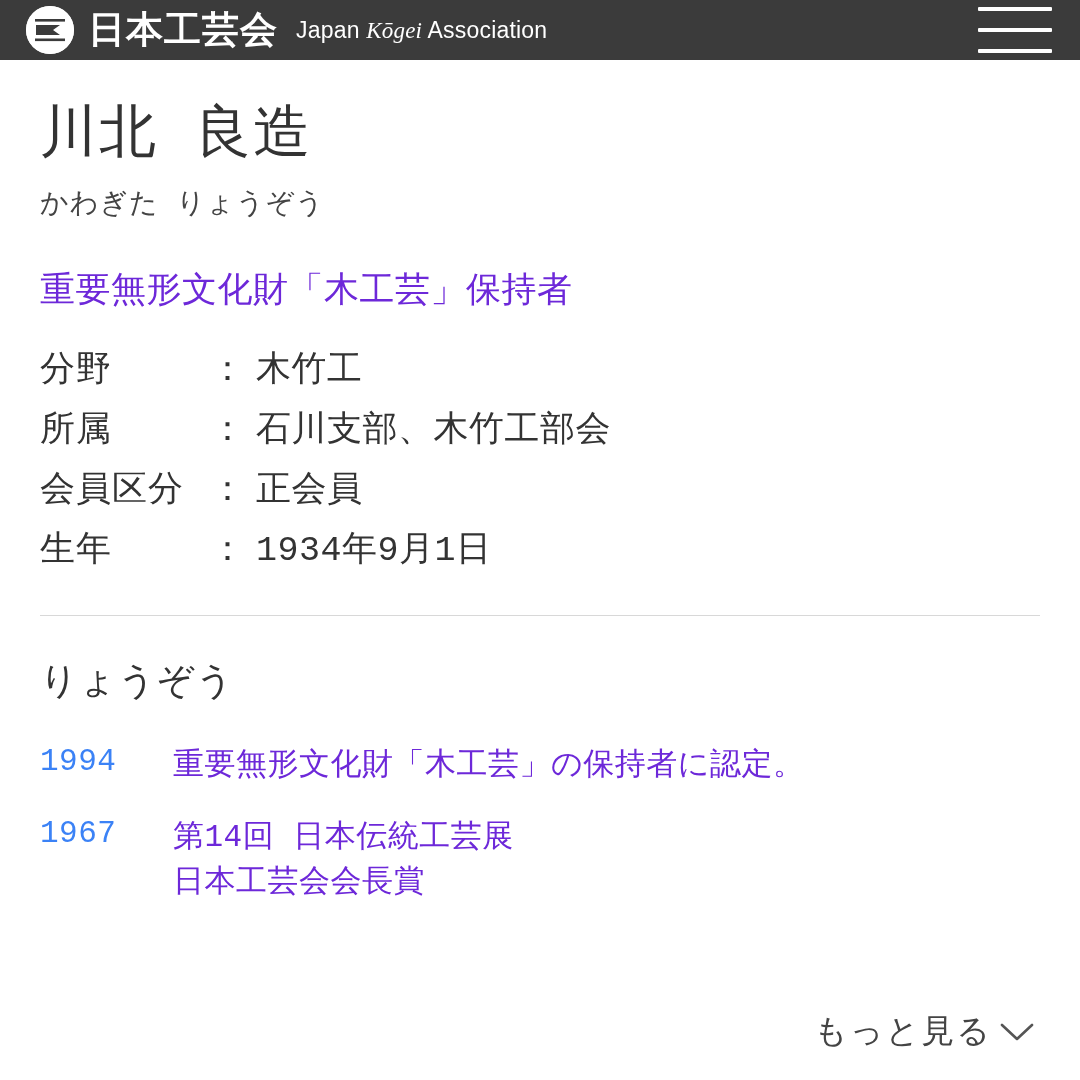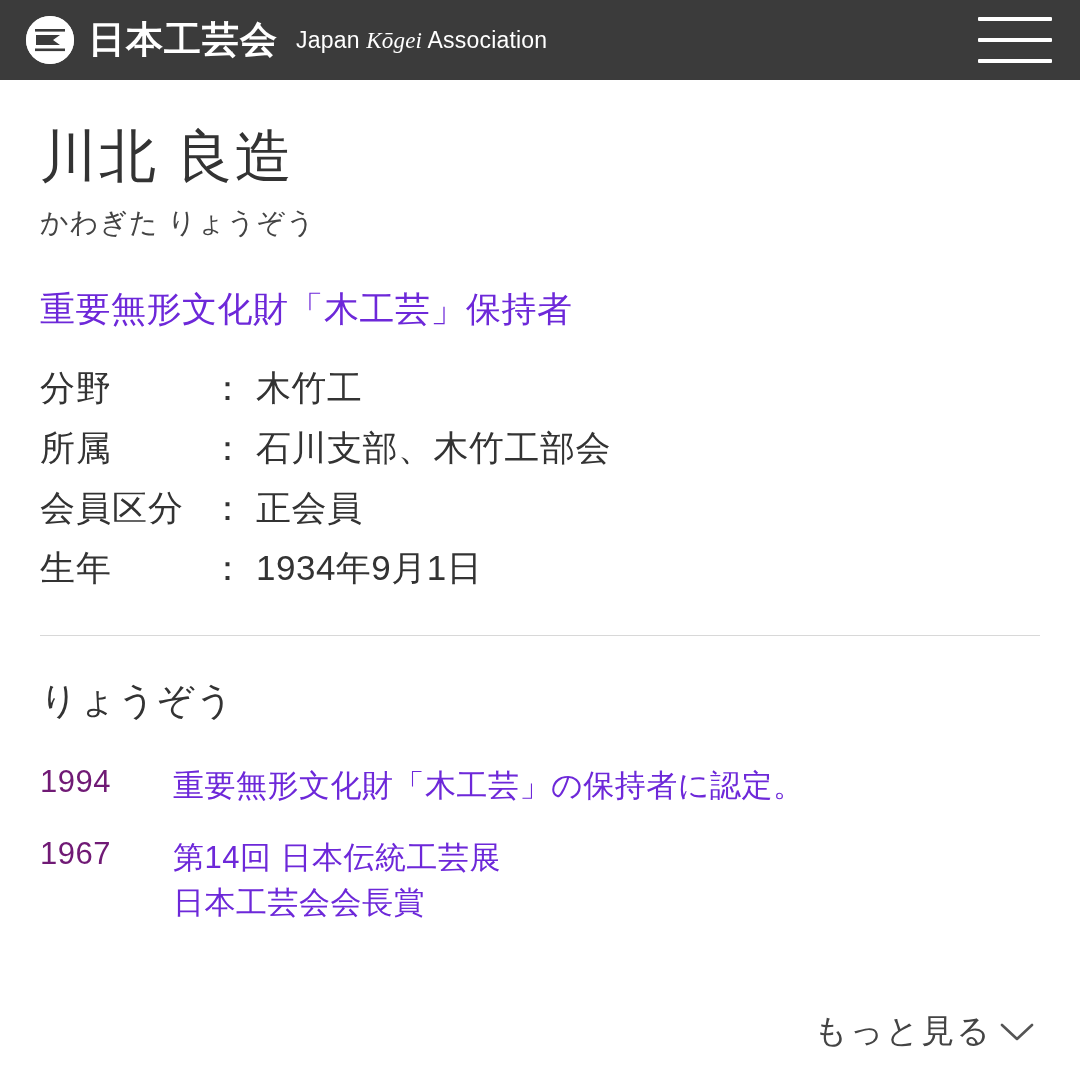--- a/index.html
+++ b/index.html
@@ -10,21 +10,21 @@
     width: 1080px;
     height: 1080px;
     background: #ffffff;
     font-family: "Liberation Sans", "DejaVu Sans", sans-serif;
     color: #333333;
     overflow: hidden;
   }
 
   
   .header {
-    height: 80px;
+    height: 60px;
     background: #3b3b3b;
     display: flex;
     align-items: center;
     padding: 0 28px 0 26px;
     box-sizing: border-box;
   }
   .brand {
     display: flex;
     align-items: center;
     gap: 14px;
@@ -73,20 +73,21 @@
     height: 4px;
     width: 100%;
     background: #ffffff;
     border-radius: 1px;
   }
 
   
   .content {
     padding: 44px 40px 0 40px;
     box-sizing: border-box;
+    font-family: Liberation Mono, monospace;
   }
   .artist-name {
     font-size: 57px;
     font-weight: 400;
     color: #333333;
     letter-spacing: 2px;
     line-height: 1.15;
     margin: 0;
   }
   .artist-kana {
@@ -139,21 +140,21 @@
   }
   .award-row {
     display: flex;
     align-items: flex-start;
     margin-bottom: 28px;
   }
   .award-year {
     width: 133px;
     flex: 0 0 133px;
     font-size: 31px;
-    color: #701a75;
+    color: #3b82f6;
     letter-spacing: 0.5px;
   }
   .award-text {
     font-size: 31px;
     color: #6d28d9;
     letter-spacing: 0.5px;
     line-height: 1.45;
     white-space: pre-line;
   }
 

